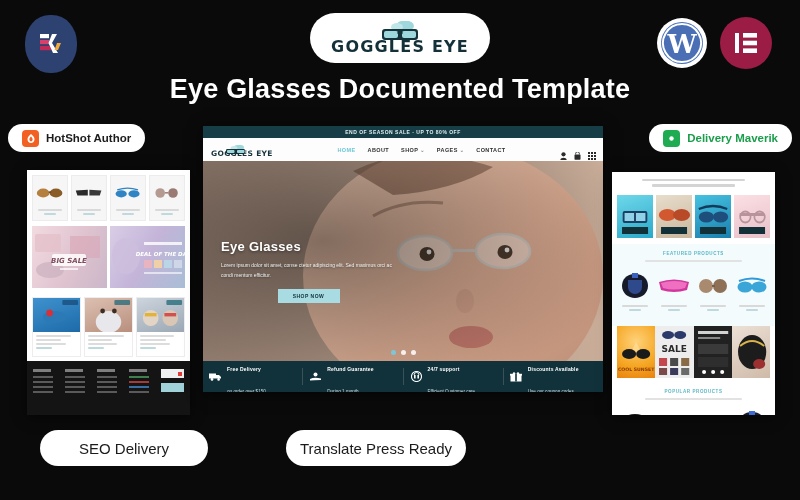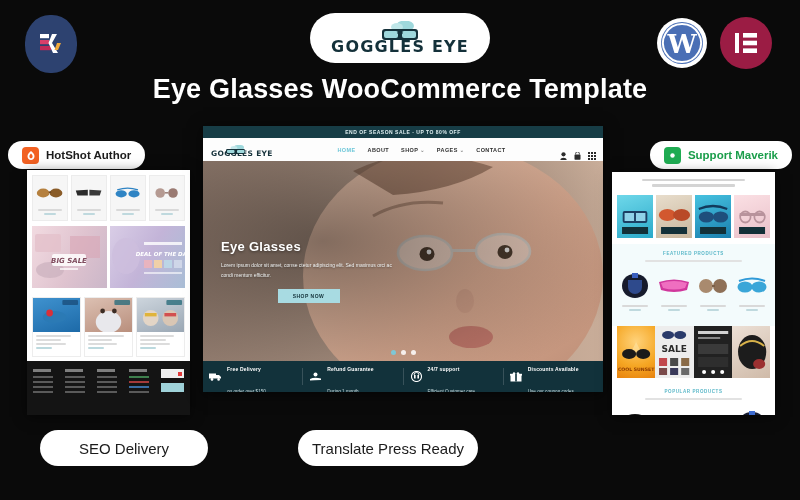--- a/index.html
+++ b/index.html
@@ -38,21 +38,21 @@
     position: absolute; left: 0; right: 0; top: 74px;
     text-align: center; color: #ffffff;
     font-size: 27px; font-weight: 700; letter-spacing: .2px;
     font-family: "Liberation Sans", sans-serif;
   }
 
   
   .side-badge {
     position: absolute; height: 28px; background: #fff; border-radius: 15px;
     display: flex; align-items: center; gap: 7px; padding: 0 14px;
-    font-size: 11.5px; font-weight: 700; color: #1c1c1c; margin-top: 17px;
+    font-size: 11.5px; font-weight: 700; color: #1c1c1c;
   }
   #badge-hotshot { left: 8px; top: 124px; }
   #badge-support { right: 8px; top: 124px; color: #1b9e4b; }
   .badge-ico { width: 17px; height: 17px; border-radius: 4px;
     display: flex; align-items: center; justify-content: center; flex: none; }
   #ico-hotshot { background: #f26122; }
   #ico-support { background: #1fab52; }
 
   
   #browser {
@@ -164,21 +164,21 @@
   .promo-row { display: flex; padding: 0 5px 4px; gap: 0; }
   .promo { flex: 1; height: 52px; position: relative; overflow: hidden; }
 
   
   .bottom-badge {
     position: absolute; top: 430px; height: 36px; background: #fff; border-radius: 19px;
     display: flex; align-items: center; justify-content: center;
     font-size: 15px; color: #1b1b1b; font-family: "Liberation Sans", sans-serif;
   }
   #bb-1 { left: 40px; width: 168px; }
-  #bb-2 { left: 298px; width: 180px; }
+  #bb-2 { left: 286px; width: 180px; }
   #bb-3 { left: 570px; width: 178px; }
 </style>
 </head>
 <body>
 
 <div class="stage">
 
   <div class="logo-badge" id="kf-logo">
     <svg id="kf-glyph" width="26" height="26" viewBox="0 0 26 26" aria-hidden="true">
       <rect x="2" y="3" width="9" height="4.2" fill="#ffffff"></rect>
@@ -214,40 +214,40 @@
         <ellipse cx="23" cy="6" rx="6" ry="4" fill="#bfe6e8"></ellipse>
         <rect x="8" y="8" width="36" height="11" rx="3" fill="#15313a"></rect>
         <rect x="10" y="10" width="14" height="7" rx="2" fill="#9fd8dc"></rect>
         <rect x="28" y="10" width="14" height="7" rx="2" fill="#9fd8dc"></rect>
         <rect x="23.5" y="11" width="5" height="2" fill="#15313a"></rect>
       </svg>
     </div>
     <div class="pill-brand">GOGGLES EYE</div>
   </div>
 
-  <div id="main-title">Eye Glasses WooCommerce Template</div>
+  <div id="main-title">Eye Glasses Documented Template</div>
 
   <div class="side-badge" id="badge-hotshot">
     <span class="badge-ico" id="ico-hotshot">
       <svg width="10" height="11" viewBox="0 0 10 11" aria-hidden="true">
         <path d="M5 1 C7 3 8.5 4 8.5 6.2 C8.5 8.4 6.9 10 5 10 C3.1 10 1.5 8.4 1.5 6.2 C1.5 4 3 3 5 1 Z" fill="#ffffff"></path>
         <path d="M5 3.5 C6 4.6 6.6 5.2 6.6 6.4 C6.6 7.4 5.9 8.2 5 8.2 C4.1 8.2 3.4 7.4 3.4 6.4 C3.4 5.2 4 4.6 5 3.5 Z" fill="#f26122"></path>
       </svg>
     </span>
     <span>HotShot Author</span>
   </div>
 
   <div class="side-badge" id="badge-support">
     <span class="badge-ico" id="ico-support">
       <svg width="11" height="11" viewBox="0 0 11 11" aria-hidden="true">
         <polygon points="5.5,0.6 10.2,3.3 10.2,7.7 5.5,10.4 0.8,7.7 0.8,3.3" fill="#1fab52"></polygon>
         <circle cx="5.5" cy="5.5" r="2.2" fill="#ffffff"></circle>
       </svg>
     </span>
-    <span>Support Maverik</span>
+    <span>Delivery Maverik</span>
   </div>
 
   <div class="panel" id="panel-left">
     <div class="p-strip">
       <div class="p-card">
         <div class="thumb">
           <svg width="34" height="14" viewBox="0 0 34 14">
               <ellipse cx="9" cy="7" rx="8" ry="5.5" fill="#b5803e"></ellipse>
               <ellipse cx="25" cy="7" rx="8" ry="5.5" fill="#8a5c28"></ellipse>
               <rect x="16" y="5" width="3" height="2" fill="#6d4720"></rect>

